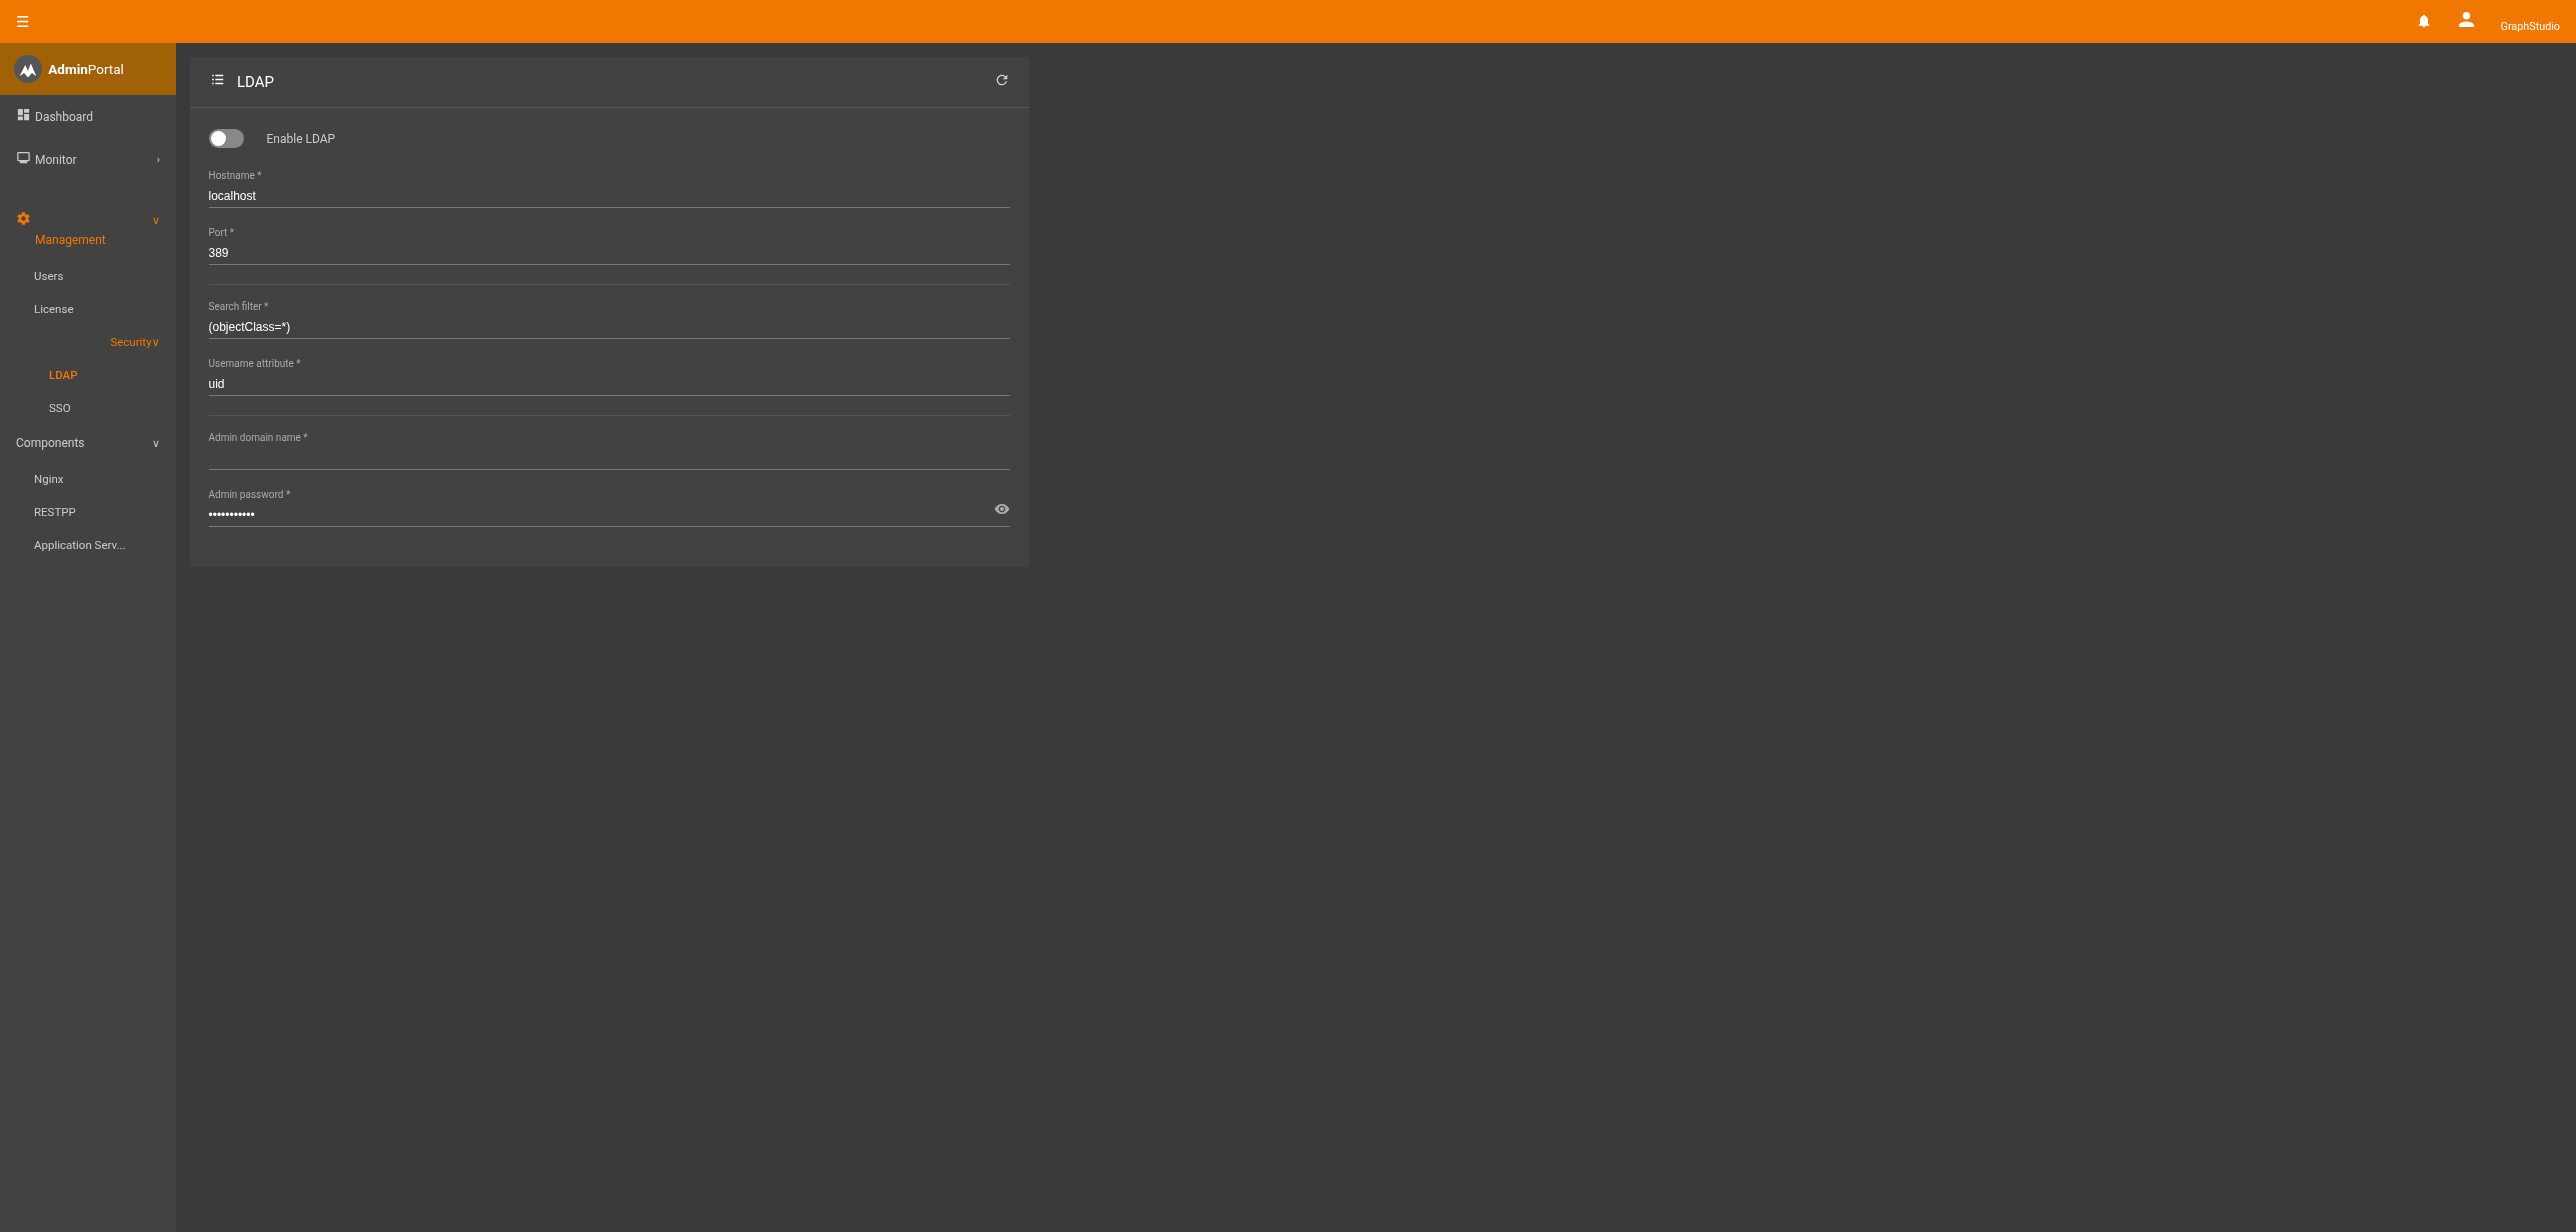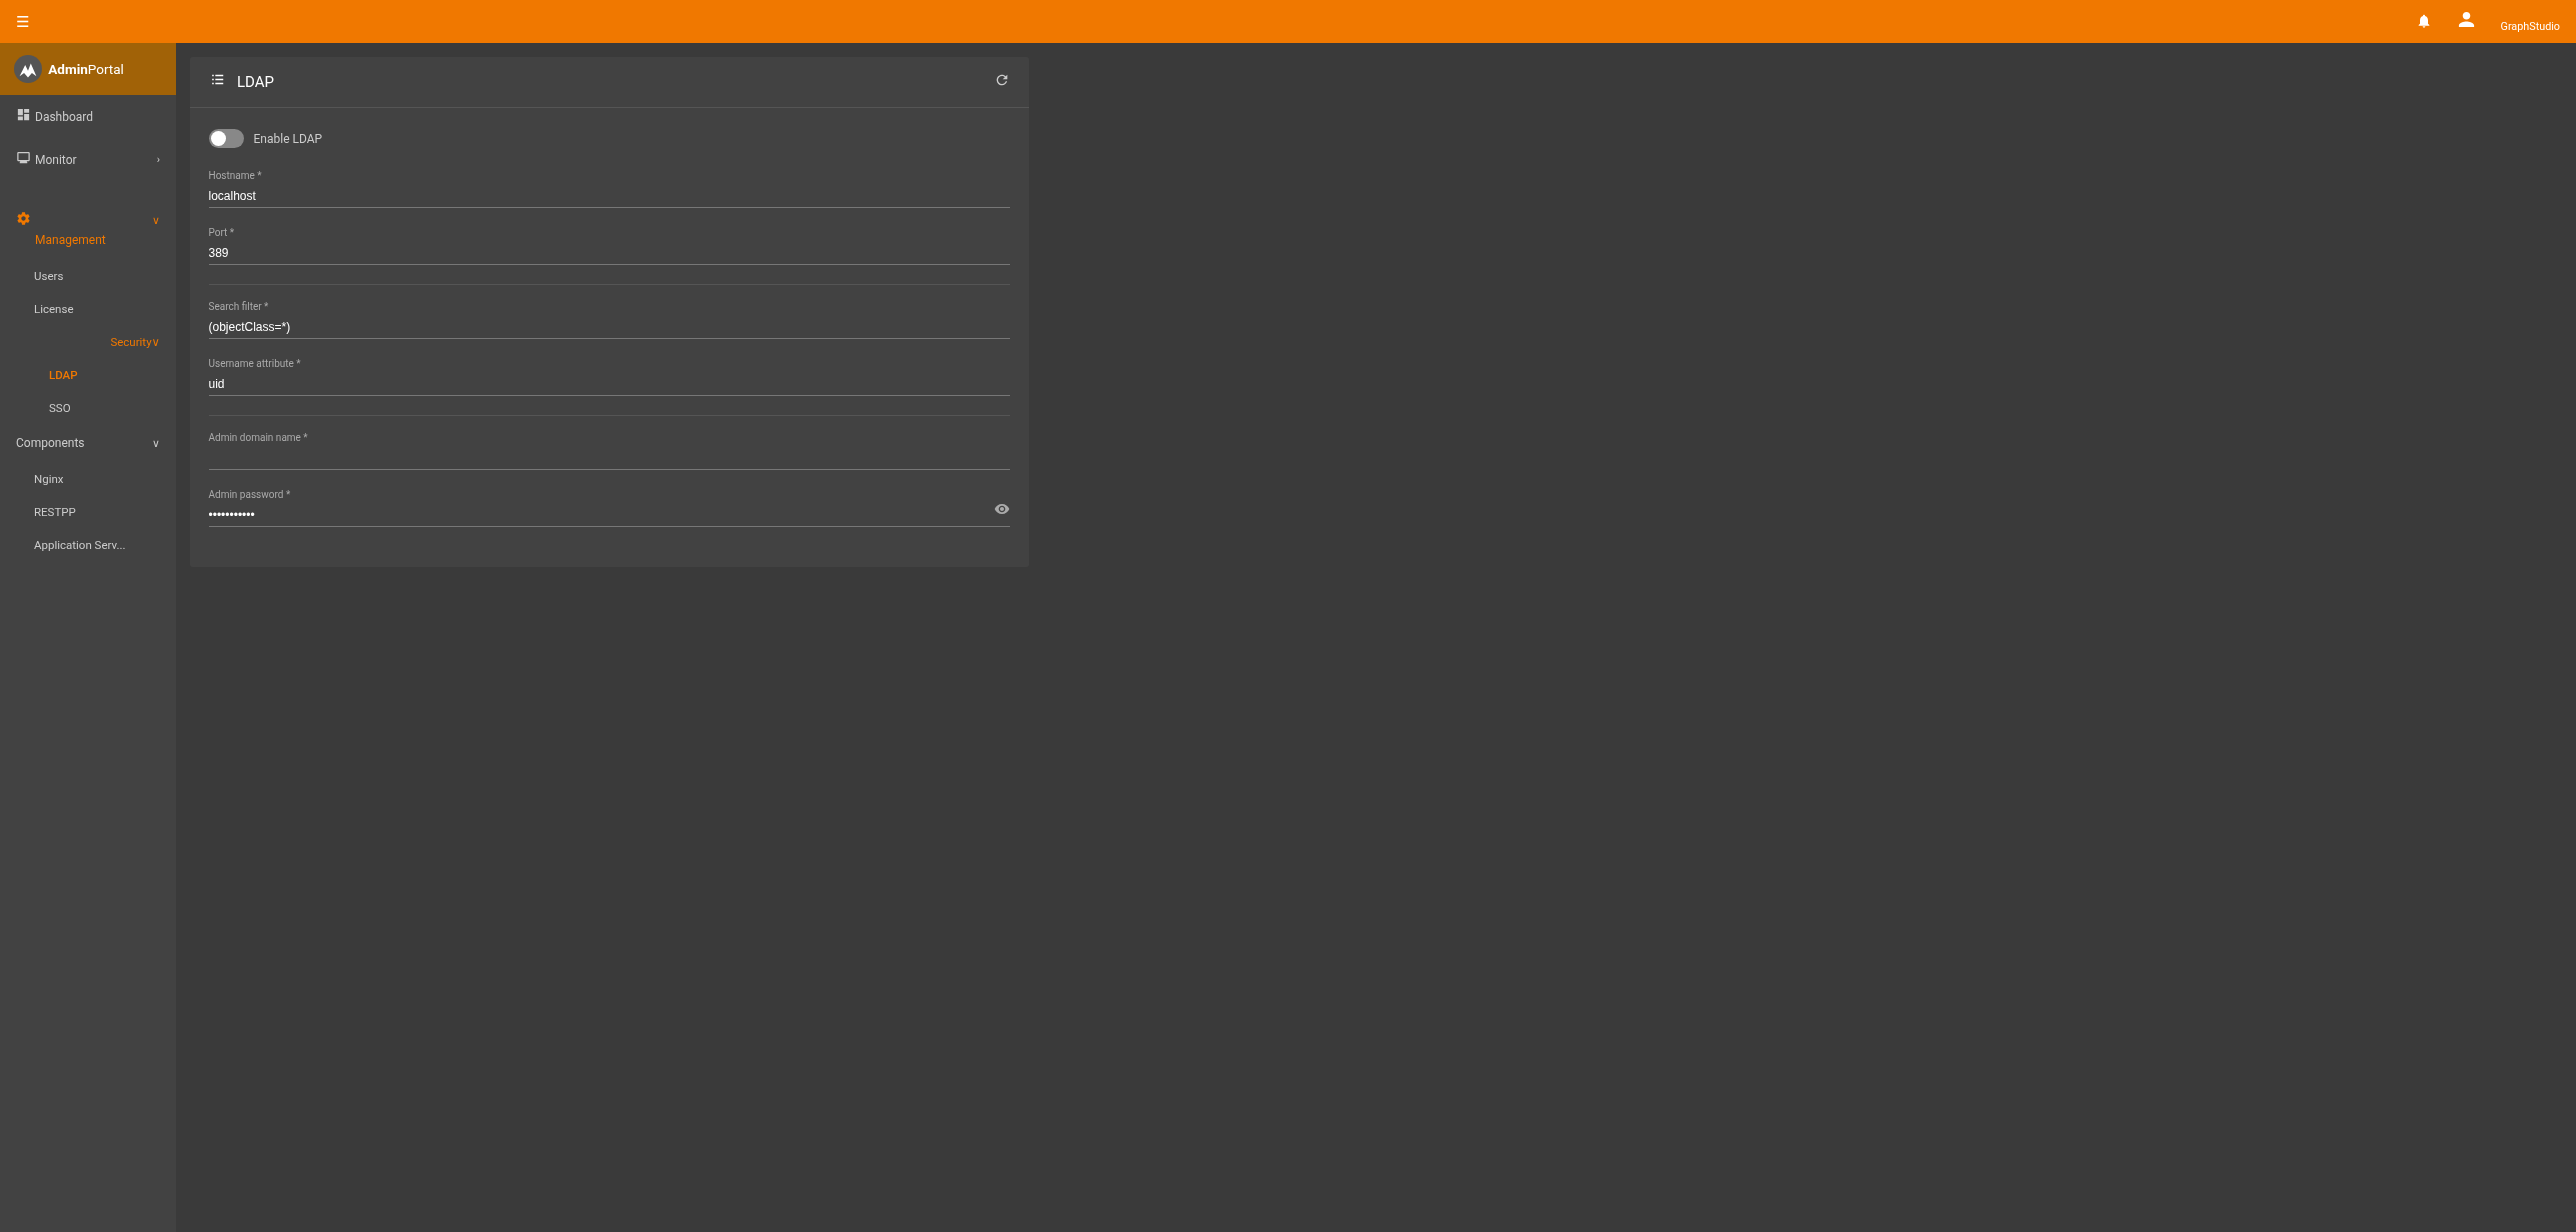--- a/index.html
+++ b/index.html
@@ -138,21 +138,21 @@
     }
 
     .card-body {
       padding: 21.6px 19px;
     }
 
     
     .toggle-row {
       display: flex;
       align-items: center;
-      gap: 10px;
+      gap: 23px;
       margin-bottom: 21.6px;
     }
     .toggle-switch {
       position: relative;
       width: 35px;
       height: 19px;
       cursor: pointer;
     }
     .toggle-track {
       position: absolute;

